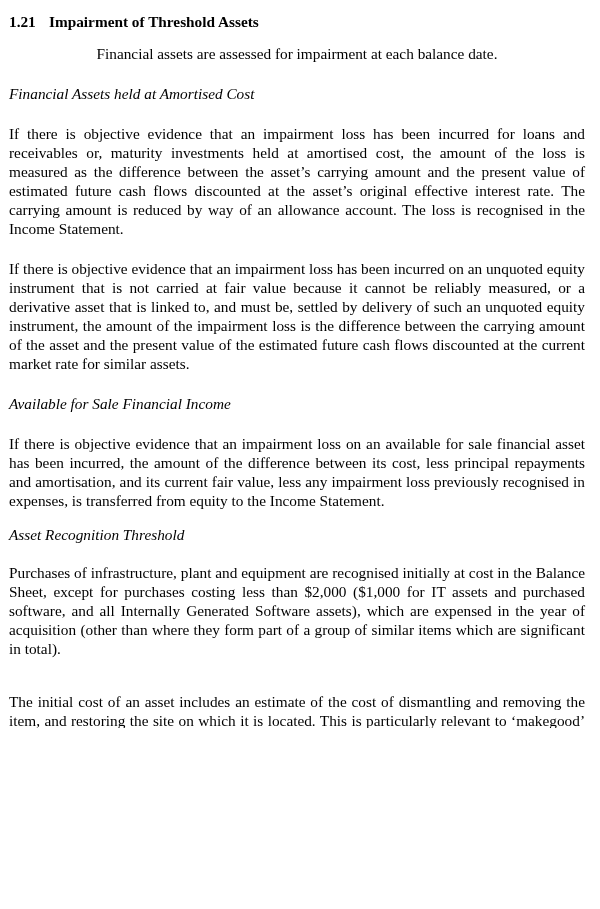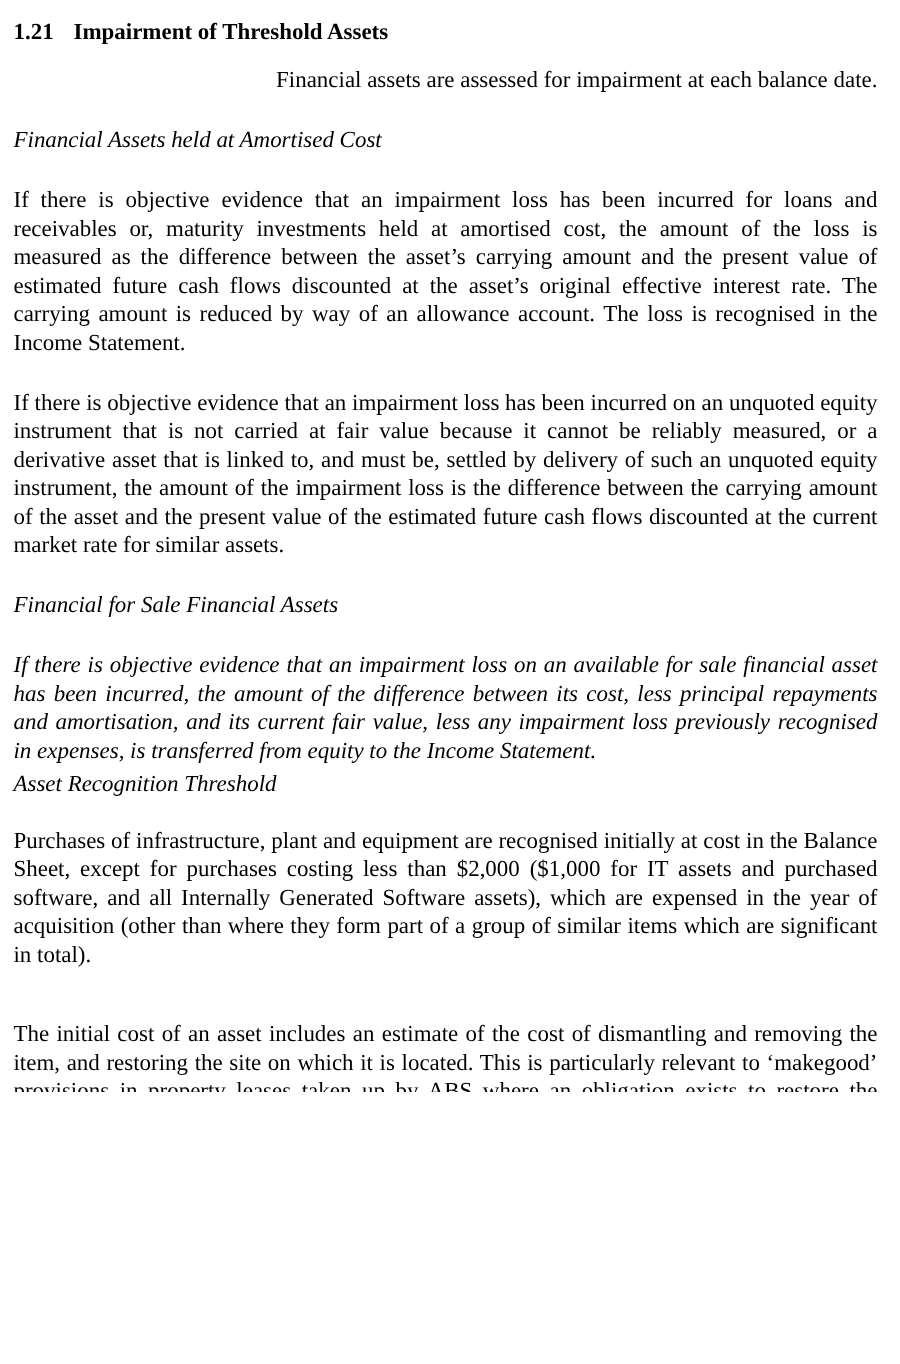--- a/index.html
+++ b/index.html
@@ -28,25 +28,25 @@
   }
   .section-heading .num {
     flex: 0 0 40px;
     min-width: 40px;
   }
   .sub-heading {
     font-style: italic;
     font-weight: normal;
     text-align: left;
   }
-  .para { text-align: right; }
+  .para { text-align: center; }
   .para.justified { text-align: justify; }
   
   .mb13 { margin-bottom: 13px; }
-  .mb15 { margin-bottom: 3px; font-style: italic; }
+  .mb15 { margin-bottom: 15px; }
   .mb18 { margin-bottom: 18px; }
   .mb19 { margin-bottom: 19px; }
   .mb0  { margin-bottom: 0; margin-top: 34px; }
 </style>
 </head>
 <body>
 
 <div class="page">
 
   <div class="block section-heading mb13">
@@ -54,21 +54,21 @@
     <span class="title">Impairment of Threshold Assets</span>
   </div>
 
   <p class="block para">Financial assets are assessed for impairment at each balance date.</p>
 
   <div class="block sub-heading">Financial Assets held at Amortised Cost</div>
   <p class="block para justified">If there is objective evidence that an impairment loss has been incurred for loans and receivables or, maturity investments held at amortised cost, the amount of the loss is measured as the difference between the asset’s carrying amount and the present value of estimated future cash flows discounted at the asset’s original effective interest rate.  The carrying amount is reduced by way of an allowance account.  The loss is recognised in the Income Statement.</p>
 
   <p class="block para justified">If there is objective evidence that an impairment loss has been incurred on an unquoted equity instrument that is not carried at fair value because it cannot be reliably measured, or a derivative asset that is linked to, and must be, settled by delivery of such an unquoted equity instrument, the amount of the impairment loss is the difference between the carrying amount of the asset and the present value of the estimated future cash flows discounted at the current market rate for similar assets.</p>
 
-  <div class="block sub-heading">Financial for Sale Financial Assets</div>
+  <div class="block sub-heading">Available for Sale Financial Income</div>
   <p class="block para justified mb15">If there is objective evidence that an impairment loss on an available for sale financial asset has been incurred, the amount of the difference between its cost, less principal repayments and amortisation, and its current fair value, less any impairment loss previously recognised in expenses, is transferred from equity to the Income Statement.</p>
 
 
   <div class="block sub-heading mb19">Asset Recognition Threshold</div>
   <p class="block para justified">Purchases of infrastructure, plant and equipment are recognised initially at cost in the Balance Sheet, except for purchases costing less than $2,000 ($1,000 for IT assets and purchased software, and all Internally Generated Software assets), which are expensed in the year of acquisition (other than where they form part of a group of  similar items which are significant in total).</p>
   <p class="block para justified mb0">The initial cost of an asset includes an estimate of the cost of dismantling and removing the item, and restoring the site on which it is located.  This is particularly relevant to ‘makegood’ provisions in property leases taken up by ABS where an obligation exists to restore the property to its original condition.  These costs are included in the value of ABS’ leasehold improvements with a corresponding provision for the ‘makegood’ taken up.</p>
 
 </div>
 
 </body></html>

